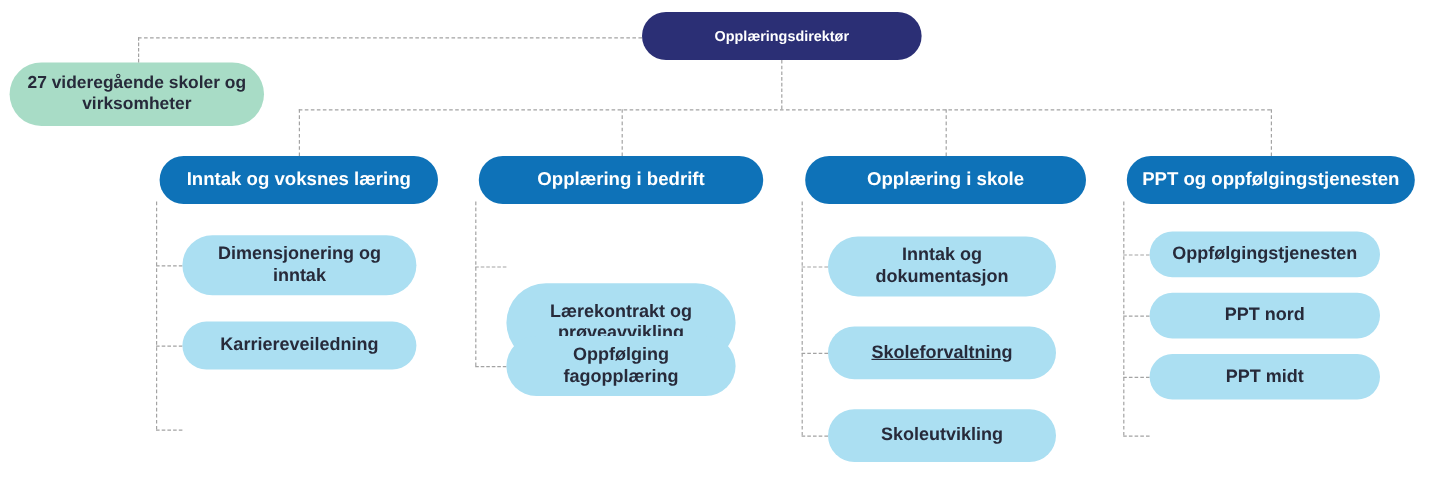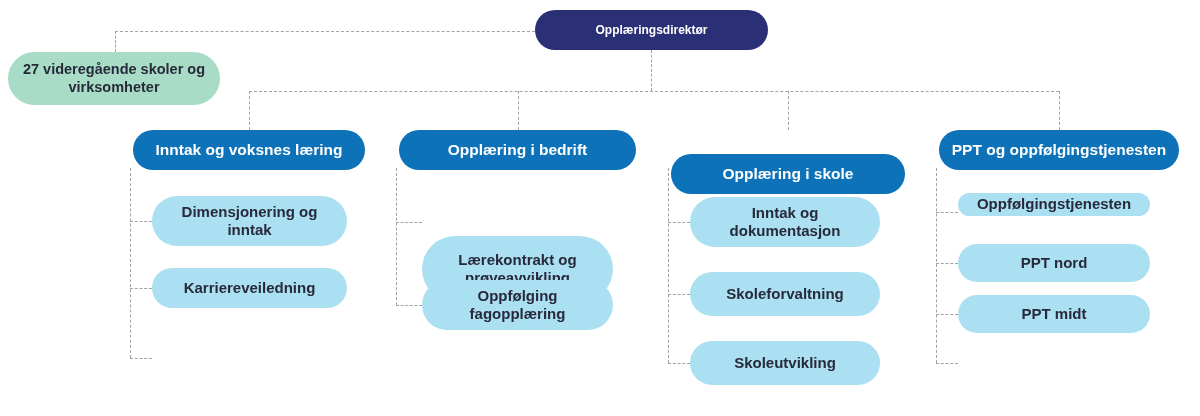--- a/index.html
+++ b/index.html
@@ -76,31 +76,31 @@
     <div class="pill child-pill" style="left: 152px; top: 268px; width: 195px; height: 40px;">Karriereveiledning</div>
     <div class="hline" style="left: 130px; top: 358px; width: 22px;"></div>
     <div class="vline" style="left: 518px; top: 91px; height: 39px;"></div>
     <div class="pill branch-pill" style="left: 399px; top: 130px; width: 237px; height: 40px;">Opplæring i bedrift</div>
     <div class="vline" style="left: 396px; top: 168px; height: 137px;"></div>
     <div class="hline" style="left: 396px; top: 222px; width: 26px;"></div>
     <div class="pill child-pill" style="left: 422px; top: 197px; width: 191px; height: 66px; margin-top: 39px;">Lærekontrakt og prøveavvikling</div>
     <div class="hline" style="left: 396px; top: 305px; width: 26px;"></div>
     <div class="pill child-pill" style="left: 422px; top: 280px; width: 191px; height: 50px;">Oppfølging fagopplæring</div>
     <div class="vline" style="left: 788px; top: 91px; height: 39px;"></div>
-    <div class="pill branch-pill" style="left: 671px; top: 130px; width: 234px; height: 40px; margin-top: 24px;">Opplæring i skole</div>
+    <div class="pill branch-pill" style="left: 671px; top: 130px; width: 234px; height: 40px;">Opplæring i skole</div>
     <div class="vline" style="left: 668px; top: 168px; height: 195px;"></div>
     <div class="hline" style="left: 668px; top: 222px; width: 22px;"></div>
     <div class="pill child-pill" style="left: 690px; top: 197px; width: 190px; height: 50px;">Inntak og dokumentasjon</div>
     <div class="hline" style="left: 668px; top: 294px; width: 22px;"></div>
-    <div class="pill child-pill" style="left: 690px; top: 272px; width: 190px; height: 44px;">Skoleforvaltning</div>
+    <div class="pill child-pill" style="left: 690px; top: 272px; width: 190px; height: 44px; text-decoration: underline;">Skoleforvaltning</div>
     <div class="hline" style="left: 668px; top: 363px; width: 22px;"></div>
     <div class="pill child-pill" style="left: 690px; top: 341px; width: 190px; height: 44px;">Skoleutvikling</div>
     <div class="vline" style="left: 1059px; top: 91px; height: 39px;"></div>
     <div class="pill branch-pill" style="left: 939px; top: 130px; width: 240px; height: 40px;">PPT og oppfølgingstjenesten</div>
     <div class="vline" style="left: 936px; top: 168px; height: 195px;"></div>
     <div class="hline" style="left: 936px; top: 212px; width: 22px;"></div>
-    <div class="pill child-pill" style="left: 958px; top: 193px; width: 192px; height: 23px;">Oppfølgingstjenesten</div>
+    <div class="pill child-pill" style="left: 958px; top: 193px; width: 192px; height: 38px;">Oppfølgingstjenesten</div>
     <div class="hline" style="left: 936px; top: 263px; width: 22px;"></div>
     <div class="pill child-pill" style="left: 958px; top: 244px; width: 192px; height: 38px;">PPT nord</div>
     <div class="hline" style="left: 936px; top: 314px; width: 22px;"></div>
     <div class="pill child-pill" style="left: 958px; top: 295px; width: 192px; height: 38px;">PPT midt</div>
     <div class="hline" style="left: 936px; top: 363px; width: 22px;"></div>
   </div>
 
 </body></html>

